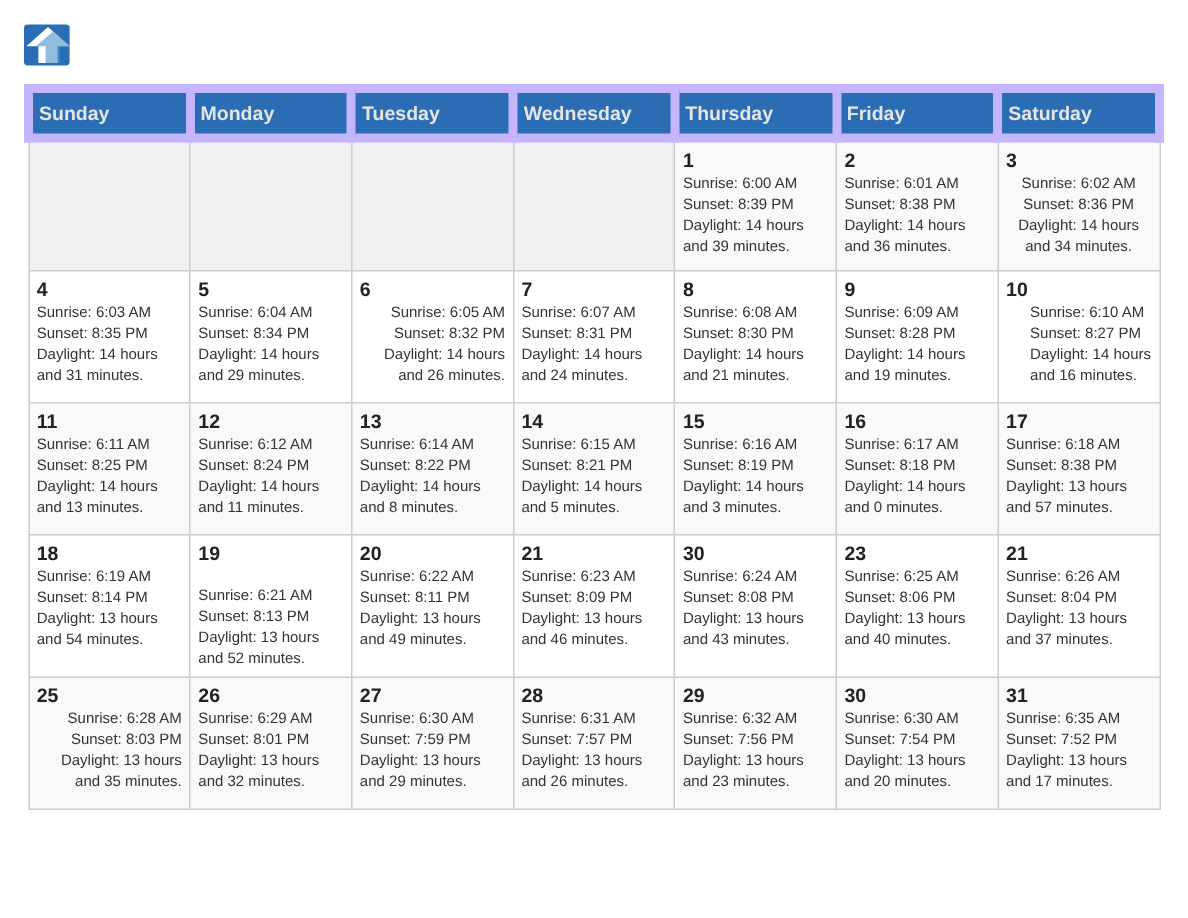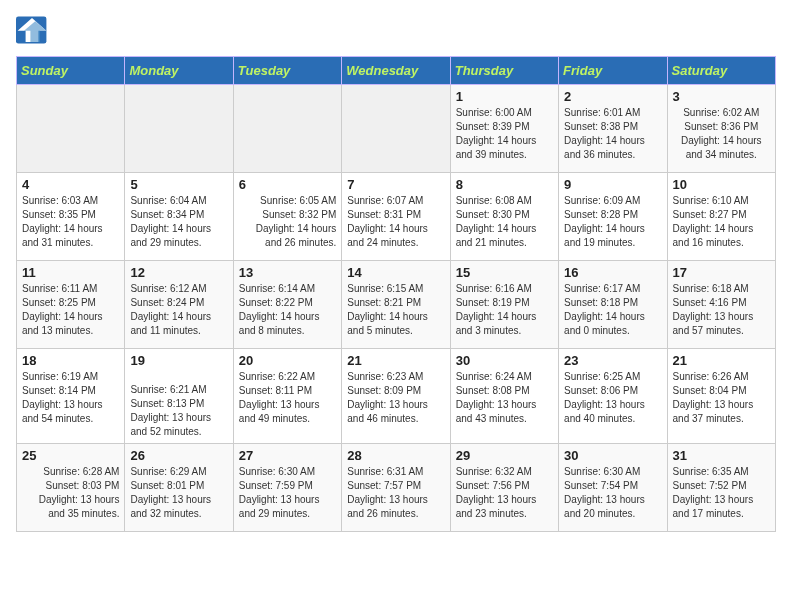--- a/index.html
+++ b/index.html
@@ -43,27 +43,26 @@
       font-size: 16px;
       color: #444;
     }
     table {
       width: 100%;
       border-collapse: collapse;
       font-size: 11px;
     }
     thead tr th {
       background-color: #2a6db5;
-      color: #bef264;
+      color: #e5e5e5;
       padding: 6px 4px;
       text-align: left;
       font-size: 13px;
       font-weight: bold;
-      border: 1px solid #c4b5fd;
-      font-style: italic;
+      border: 6px solid #c4b5fd;
     }
     tbody tr td {
       border: 1px solid #ccc;
       padding: 4px 5px;
       vertical-align: top;
       width: 14.28%;
       min-height: 80px;
       height: 88px;
       background: #fff;
     }
@@ -185,21 +184,21 @@
         </td>
         <td>
           <span class="day-num">9</span>
           <div class="day-info" style="white-space: pre-line;">Sunrise: 6:09 AM
 Sunset: 8:28 PM
 Daylight: 14 hours
 and 19 minutes.</div>
         </td>
         <td>
           <span class="day-num">10</span>
-          <div class="day-info" style="white-space: pre-line;">Sunrise: 6:10 AM
+          <div class="day-info" style="white-space: pre-line; margin-left: 16px;">Sunrise: 6:10 AM
 Sunset: 8:27 PM
 Daylight: 14 hours
 and 16 minutes.</div>
         </td>
       </tr>
       <tr>
         <td>
           <span class="day-num">11</span>
           <div class="day-info" style="white-space: pre-line;">Sunrise: 6:11 AM
 Sunset: 8:25 PM
@@ -237,21 +236,21 @@
         <td>
           <span class="day-num">16</span>
           <div class="day-info" style="white-space: pre-line;">Sunrise: 6:17 AM
 Sunset: 8:18 PM
 Daylight: 14 hours
 and 0 minutes.</div>
         </td>
         <td>
           <span class="day-num">17</span>
           <div class="day-info" style="white-space: pre-line;">Sunrise: 6:18 AM
-Sunset: 4:16 PM
+Sunset: 8:38 PM
 Daylight: 13 hours
 and 57 minutes.</div>
         </td>
       </tr>
       <tr>
         <td>
           <span class="day-num">18</span>
           <div class="day-info" style="white-space: pre-line;">Sunrise: 6:19 AM
 Sunset: 8:14 PM
 Daylight: 13 hours

